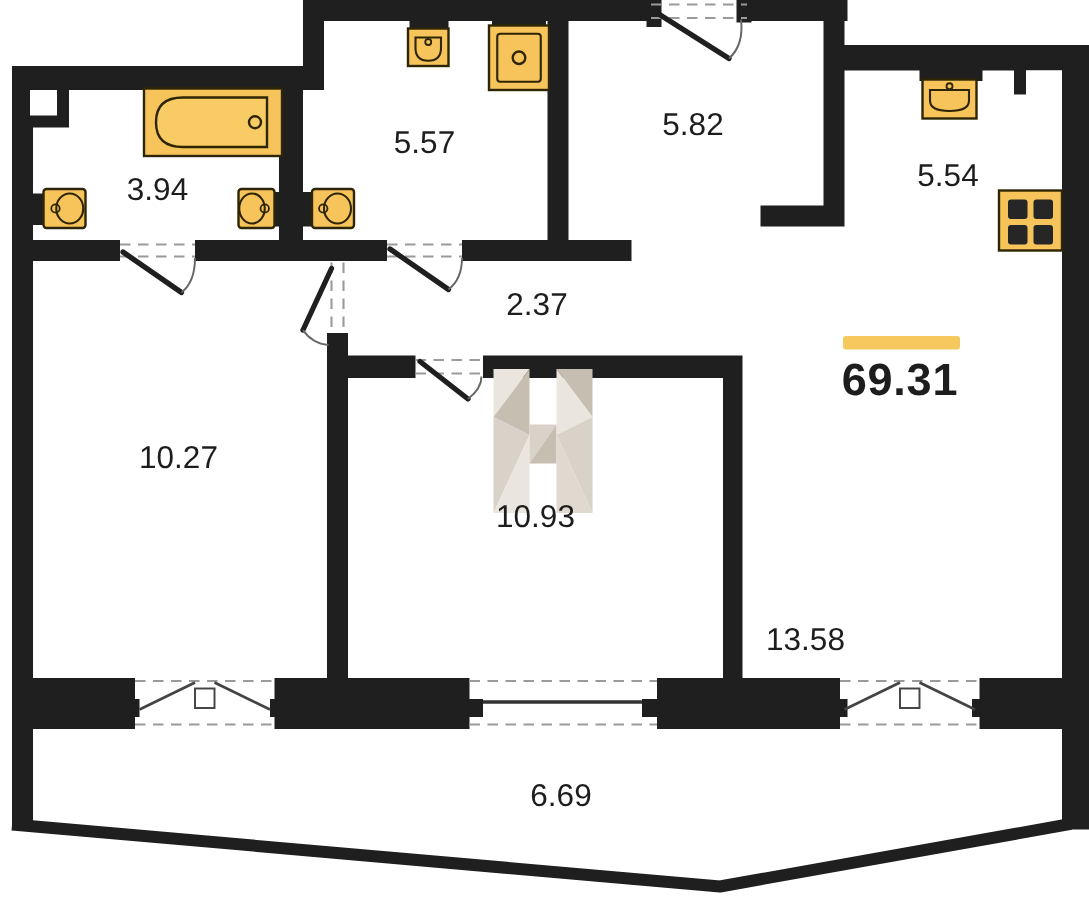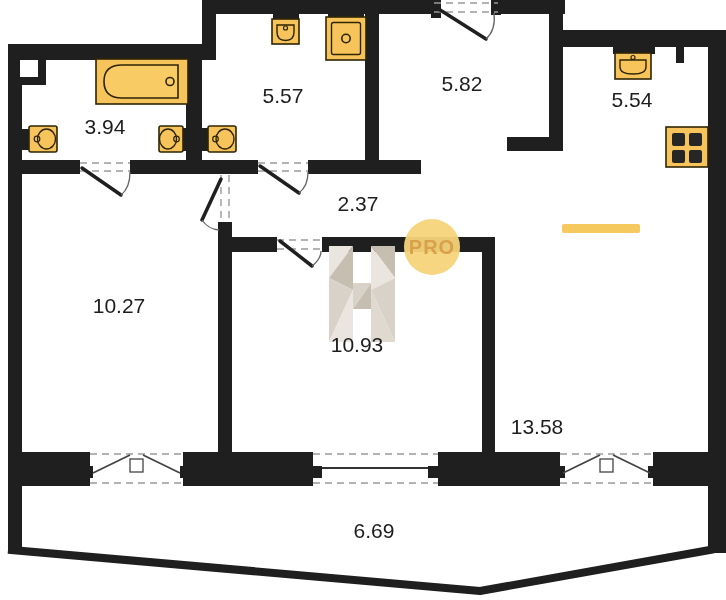--- a/index.html
+++ b/index.html
@@ -161,29 +161,27 @@
       <polygon points="353,290 353,342 329,342" fill="#EAE5DE"></polygon>
       <polygon points="353,283 371,283 353,309" fill="#D9D2C8"></polygon>
       <polygon points="371,283 371,309 353,309" fill="#C7BEB2"></polygon>
       <polygon points="371,246 395,246 395,278" fill="#C7BEB2"></polygon>
       <polygon points="371,246 395,278 371,290" fill="#EAE5DE"></polygon>
       <polygon points="371,290 395,278 395,342" fill="#D9D2C8"></polygon>
       <polygon points="371,290 395,342 371,342" fill="#DFD9D0"></polygon>
     </g>
   </svg>
 
-  <div class="pro-badge">
-    <span>PRO</span>
-  </div>
 
   <div class="lbl" style="left:105px;top:127px">3.94</div>
   <div class="lbl" style="left:283px;top:96px">5.57</div>
   <div class="lbl" style="left:462px;top:84px">5.82</div>
-  <div class="lbl" style="left:632px;top:100px">5.54</div>
+  <div class="lbl" style="left:632px;top:118px">5.54</div>
   <div class="lbl" style="left:358px;top:204px">2.37</div>
   <div class="lbl" style="left:119px;top:306px">10.27</div>
   <div class="lbl" style="left:357px;top:345px">10.93</div>
   <div class="lbl" style="left:537px;top:427px">13.58</div>
   <div class="lbl" style="left:374px;top:531px">6.69</div>
 
   <div class="accent-bar"></div>
+  <div class="lbl lbl-total" style="left:600px;top:254px">69.31</div>
 
 </div>
 
 </body></html>

